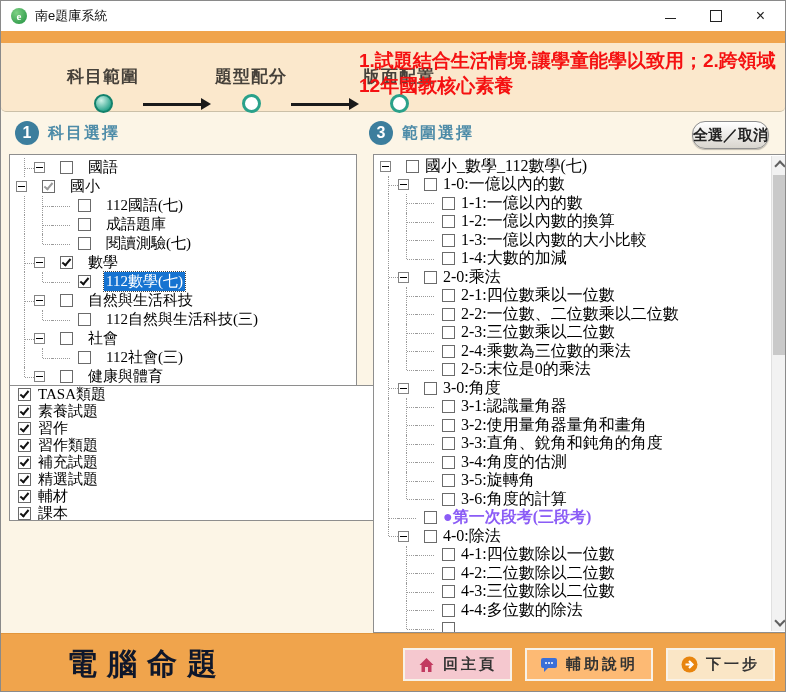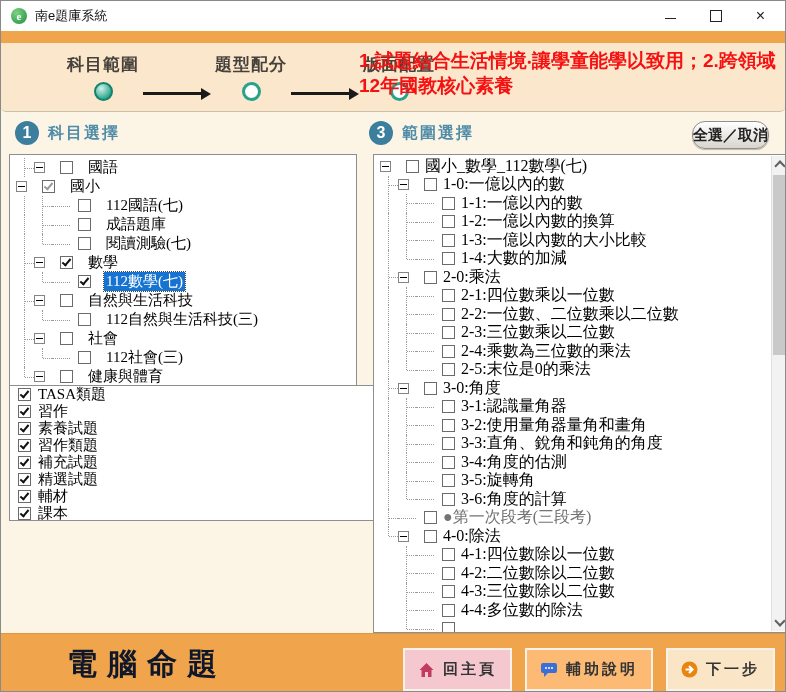--- a/index.html
+++ b/index.html
@@ -11,21 +11,21 @@
   #titlebar .ttl{font-size:13px;color:#111;}
   .winbtns{position:absolute;right:2px;top:0;display:flex;height:29px;}
   .wbtn{width:45px;display:flex;align-items:center;justify-content:center;cursor:default;}
   .glyph-min{width:11px;height:1px;background:#222;margin-top:6px;}
   .glyph-max{width:10px;height:10px;border:1px solid #222;}
   .glyph-close{font-size:16px;color:#222;line-height:1;}
 
   
   #strip{position:absolute;left:0;top:30px;width:100%;height:12px;background:#F0A44C;}
   #header{position:absolute;left:0;top:42px;width:100%;height:68px;background:#FBE8CC;border-bottom:1px solid #CBC0A8;border-radius:0 0 5px 5px;}
-  .steps{position:absolute;left:58px;top:12px;display:flex;align-items:center;gap:12px;}
+  .steps{position:absolute;left:58px;top:24px;display:flex;align-items:flex-start;gap:12px;}
   .step{display:flex;flex-direction:column;align-items:center;width:88px;}
   .step .lbl{font-weight:bold;font-size:17px;color:#46413A;letter-spacing:1px;line-height:20px;margin-bottom:7px;white-space:nowrap;}
   .dot{width:19px;height:19px;border-radius:50%;box-sizing:border-box;}
   .dot.full{background:radial-gradient(circle at 35% 30%,#CFF3E8,#2AA38C 75%);border:2px solid #13826C;}
   .dot.empty{background:#fff;border:3px solid #2AA18A;}
   .sarrow{display:flex;align-items:center;margin-top:31px;margin-left:-16px;margin-right:-16px;}
   .sarrow .line{width:58px;height:3px;background:#1A1A1A;}
   .sarrow .head{width:0;height:0;border-left:10px solid #1A1A1A;border-top:6px solid transparent;border-bottom:6px solid transparent;}
   .notice{position:absolute;left:358px;top:5px;width:430px;color:#F51111;font-weight:bold;font-size:19px;line-height:25px;overflow:hidden;}
   .notice div{white-space:nowrap;}
@@ -52,21 +52,21 @@
   .g.node{flex:0 0 20px;width:20px;display:flex;align-items:center;}
   .g.node.dash::before{content:"";position:absolute;left:0;right:2px;top:50%;border-top:1px dotted #9a9a9a;}
   .expander{width:11px;height:11px;box-sizing:border-box;border:1px solid #848484;background:#fff;position:relative;z-index:1;}
   .expander::after{content:"";position:absolute;left:1px;right:1px;top:4px;border-top:1px solid #000;}
   .cb{flex:0 0 13px;width:13px;height:13px;box-sizing:border-box;border:1px solid #6b6b6b;background:#fff;align-self:center;margin-left:6px;position:relative;}
   .cb.on::after,.cb.gray::after{content:"";position:absolute;left:1px;top:2px;width:7px;height:3px;border-left:2px solid #111;border-bottom:2px solid #111;transform:rotate(-50deg);}
   .cb.gray::after{border-color:#9a9a9a;}
   .tlabel{align-self:center;margin-left:13px;padding:0 2px;}
   #tree-right .tlabel{margin-left:4px;}
   .tlabel.sel{background:#1673D1;color:#fff;outline:1px dotted #444;}
-  .tlabel.red{color:#737373;}
+  .tlabel.red{color:#8b5cf6;font-weight:bold;}
 
   
   .lrow{display:flex;height:17px;align-items:center;font-family:"Liberation Serif",serif;font-size:15px;white-space:nowrap;}
   .lrow .cb{margin-left:2px;}
   .lrow .llabel{margin-left:7px;}
 
   
   .mini{display:flex;align-items:center;gap:6px;margin-left:26px;font-size:14px;color:#111;}
   .mini .cb{margin-left:0;}
   .mini .dis{color:#8f8f8f;}
@@ -81,21 +81,21 @@
   .sbtn.up{top:0;} .sbtn.down{bottom:0;}
   .chev{width:6px;height:6px;border-right:2px solid #606060;border-bottom:2px solid #606060;}
   .chev.up{transform:rotate(-135deg);margin-top:3px;}
   .chev.down{transform:rotate(45deg);margin-bottom:3px;}
   .sthumb{position:absolute;left:1px;width:14px;top:19px;height:180px;background:#C9C9C9;}
 
   
   #footer{position:absolute;left:0;top:632px;width:100%;height:60px;background:#F0A44C;border-top:1px solid #E2963C;display:flex;align-items:center;}
   .brand{margin-left:66px;font-size:30px;font-weight:bold;color:#0f172a;letter-spacing:10px;white-space:nowrap;text-align:right;}
   .fbtns{position:absolute;right:10px;top:14px;display:flex;gap:13px;}
-  .fbtn{height:43px;box-sizing:border-box;border:2px solid #F8F2E8;display:flex;align-items:center;justify-content:center;gap:8px;padding:0 13px;font-size:15px;font-weight:bold;color:#333;letter-spacing:3px;cursor:default;white-space:nowrap;text-align:center;}
+  .fbtn{height:33px;box-sizing:border-box;border:2px solid #F8F2E8;display:flex;align-items:center;justify-content:center;gap:8px;padding:0 13px;font-size:15px;font-weight:bold;color:#333;letter-spacing:3px;cursor:default;white-space:nowrap;text-align:center;}
   .fbtn.pink{background:#F5C8CF;}
   .fbtn.blue{background:#fdba74;}
   .fbtn.cream{background:#FAE6C6;}
 </style>
 </head>
 <body>
 
 <div id="app">
 
   <div id="titlebar">
@@ -262,25 +262,25 @@
     </div>
   </div>
 
   <div id="list-panel" class="panel">
       <div class="lrow">
         <span class="cb on"></span>
         <span class="llabel">TASA類題</span>
       </div>
       <div class="lrow">
         <span class="cb on"></span>
+        <span class="llabel">素養試題</span>
+      </div>
+      <div class="lrow">
+        <span class="cb on"></span>
         <span class="llabel">習作</span>
-      </div>
-      <div class="lrow">
-        <span class="cb on"></span>
-        <span class="llabel">素養試題</span>
       </div>
       <div class="lrow">
         <span class="cb on"></span>
         <span class="llabel">習作類題</span>
       </div>
       <div class="lrow">
         <span class="cb on"></span>
         <span class="llabel">補充試題</span>
       </div>
       <div class="lrow">

